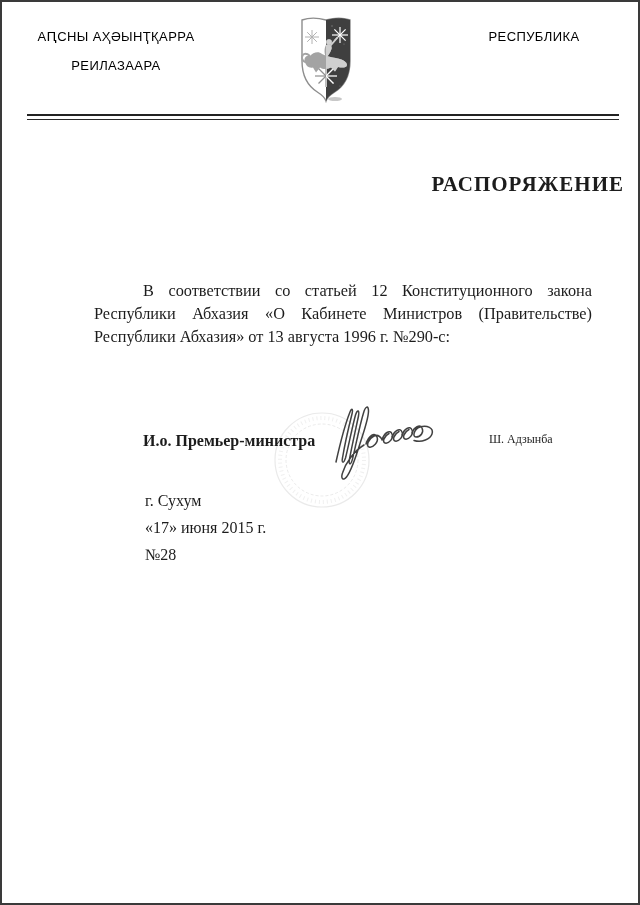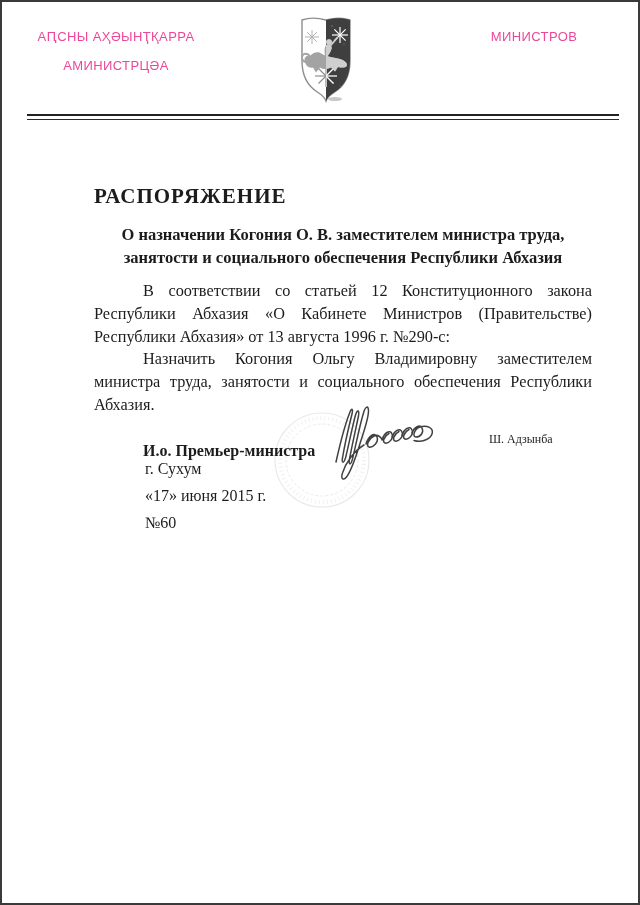--- a/index.html
+++ b/index.html
@@ -11,67 +11,67 @@
     border:2px solid #3a3a3a;
     overflow:hidden;
     font-family:"Liberation Serif","DejaVu Serif",serif;
     color:#1c1c1c;
   }
   
   .hdr-block{
     position:absolute;top:20px;
     font-family:"Liberation Sans","DejaVu Sans",sans-serif;
     font-size:13px;letter-spacing:.4px;
-    line-height:29px;text-align:center;color:#ec4899;
+    line-height:29px;text-align:center;color:#000000;
   }
   .hdr-left{left:20px;width:188px;}
   .hdr-right{left:438px;width:188px;}
   .emblem{position:absolute;left:294px;top:14px;width:60px;height:88px;}
   .rule{
     position:absolute;left:25px;top:112px;width:592px;height:3px;
     border-top:2px solid #232323;border-bottom:1px solid #2a2a2a;
   }
   .smudge{position:absolute;left:326px;top:95px;width:14px;height:4px;
     background:#9a9a9a;border-radius:50%;opacity:.55;}
   
   .doc-title{
-    position:absolute;left:92px;top:182px;width:530px;
-    text-align:left;font-weight:bold;font-size:21px;letter-spacing:1px;
+    position:absolute;left:92px;top:170px;width:530px;
+    text-align:right;font-weight:bold;font-size:21px;letter-spacing:1px;
   }
   .subject{
     position:absolute;left:92px;top:221px;width:498px;
     text-align:center;font-weight:bold;font-size:16.5px;line-height:23px;
     white-space:nowrap;
   }
   
   .para{
     position:absolute;left:92px;width:498px;
     font-size:16.3px;line-height:23px;text-align:justify;text-indent:49px;
   }
   .para1{top:277px;}
   .para2{top:345px;}
   
   .stamp{position:absolute;left:268px;top:398px;width:108px;height:112px;opacity:.10;}
   .sig-svg{position:absolute;left:320px;top:396px;width:148px;height:88px;}
-  .sig-label{position:absolute;left:141px;top:430px;font-weight:bold;font-size:16px;margin-top:10px;}
+  .sig-label{position:absolute;left:141px;top:430px;font-weight:bold;font-size:16px;}
   .sig-name{position:absolute;left:487px;top:430px;font-weight:normal;font-size:12px;}
   
-  .ftr{position:absolute;left:143px;font-size:16px;}
+  .ftr{position:absolute;left:143px;font-size:16px;margin-top:32px;}
   .ftr-city{top:458px;}
   .ftr-date{top:485px;font-family:Liberation Serif, serif;}
   .ftr-num{top:512px;}
 </style>
 </head>
 <body>
 
 <div class="page">
 
   <div class="hdr-block hdr-left">
     <div>АԤСНЫ АҲӘЫНҬҚАРРА</div>
-    <div>АМИНИСТРЦӘА</div>
+    <div>РЕИЛАЗААРА</div>
   </div>
 
   <div class="emblem">
     <svg viewBox="0 0 60 88" width="60" height="88">
       <defs>
         <clipPath id="abk-right">
           <path d="M30,4 C39,1.5 47,1.5 54,4 L54,45 C54,62 47,71 38,76.5 C34,79 31,82 30,85 Z"></path>
         </clipPath>
       </defs>
 
@@ -124,35 +124,30 @@
       <g clip-path="url(#abk-right)">
         <path d="M9,46 C7.5,42 10,38.5 14,40 C17,36 23,35 26,38 C30,40.5 36,41.5 42,42.5 C47,43.5 51,46 51,49 C50.5,52 46,52 42,51 L39,55.5 L35,51.5 C31,53.5 27,53.5 24,51.5 L20,56.5 L17,51.5 C13,52.5 10,50 9,46 Z" fill="#cfcfcf"></path>
         <circle cx="33" cy="26" r="2.8" fill="#cfcfcf"></circle>
         <path d="M30,29 C33,27 36.5,29 35.5,33 C34.5,37 31.5,39.5 30.5,42.5 C28,38.5 28,32 30,29 Z" fill="#cfcfcf"></path>
         <line x1="34.5" y1="29.5" x2="41.5" y2="21.5" stroke="#cfcfcf" stroke-width="1.6"></line>
       </g>
     </svg>
   </div>
 
   <div class="hdr-block hdr-right">
-    <div>МИНИСТРОВ</div>
+    <div>РЕСПУБЛИКА</div>
   </div>
 
   <div class="rule"></div>
   <div class="smudge"></div>
 
   <div class="doc-title">РАСПОРЯЖЕНИЕ</div>
 
-  <div class="subject">
-    <div>О назначении Когония О. В. заместителем министра труда,</div>
-    <div>занятости и социального обеспечения Республики Абхазия</div>
-  </div>
 
   <div class="para para1">В соответствии со статьей 12 Конституционного закона Республики Абхазия «О Кабинете Министров (Правительстве) Республики Абхазия» от 13 августа 1996 г. №290-с:</div>
-  <div class="para para2">Назначить Когония Ольгу Владимировну заместителем министра труда, занятости и социального обеспечения Республики Абхазия.</div>
 
   <div class="stamp">
     <svg viewBox="0 0 108 112" width="108" height="112">
       <circle cx="52" cy="60" r="47" fill="none" stroke="#333" stroke-width="1.2"></circle>
       <circle cx="52" cy="60" r="36" fill="none" stroke="#333" stroke-width="1" stroke-dasharray="3 2"></circle>
       <circle cx="52" cy="60" r="42" fill="none" stroke="#333" stroke-width="4" stroke-dasharray="1 3" opacity="0.7"></circle>
     </svg>
   </div>
 
   <div class="sig-label">И.о. Премьер-министра</div>
@@ -167,15 +162,15 @@
         <path d="M80,37 C82,31 88,27 90,32 C92,36 87,42 83,41 C80,40.2 82,34 87,31.5"></path>
         <path d="M90,35 C92,29 98,26 100,30 C102,34 99,39 94,39 C90,39 92,31 98,29 C105,26.8 112,30 110,36 C108.3,41 100,45 92,42.5"></path>
       </g>
     </svg>
   </div>
 
   <div class="sig-name">Ш. Адзынба</div>
 
   <div class="ftr ftr-city">г. Сухум</div>
   <div class="ftr ftr-date">«17» июня 2015 г.</div>
-  <div class="ftr ftr-num">№60</div>
+  <div class="ftr ftr-num">№28</div>
 
 </div>
 
 </body></html>

